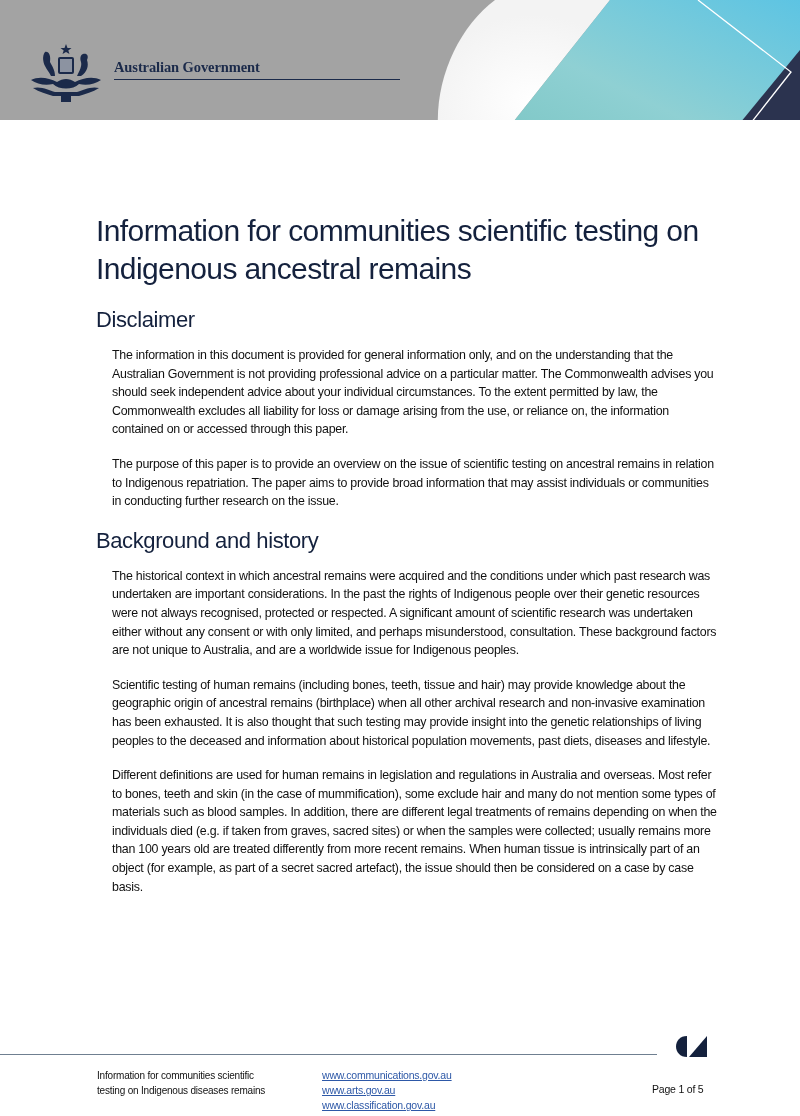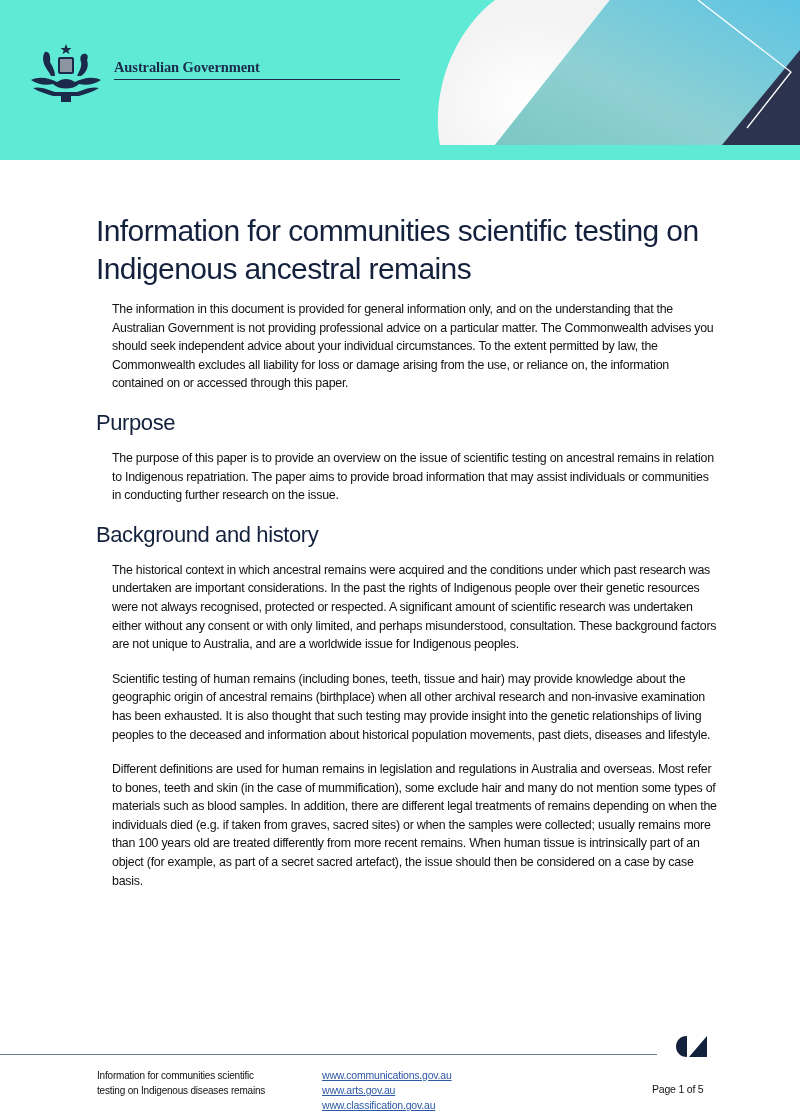--- a/index.html
+++ b/index.html
@@ -3,22 +3,22 @@
 <meta charset="utf-8">
 <style>
   html, body { margin: 0; padding: 0; }
   body {
     width: 800px; height: 1116px; position: relative; overflow: hidden;
     background: #ffffff;
     font-family: "Liberation Sans", sans-serif;
     color: #111;
   }
   .header {
-    position: absolute; left: 0; top: 0; width: 800px; height: 160px;
-    background: #5eead4; overflow: hidden;
+    position: absolute; left: 0; top: 0; width: 800px; height: 120px;
+    background: #a3a3a3; overflow: hidden;
   }
   .header svg.bg { position: absolute; left: 0; top: 0; }
   .crest { position: absolute; left: 25px; top: 42px; width: 82px; height: 62px; }
   .gov-name {
     position: absolute; left: 114px; top: 59px;
     font-family: "Liberation Serif", serif; font-weight: bold; font-size: 14.5px;
     color: #1b2a4a; letter-spacing: -0.1px;
   }
   .gov-rule { position: absolute; left: 114px; top: 79px; width: 286px; height: 1px; background: #1b2a4a; }
   .dept-name {
@@ -89,23 +89,23 @@
     <rect x="35" y="17" width="12" height="13" fill="#e9e9e9" opacity="0.55"></rect>
   </svg>
 
   <div class="gov-name">Australian Government</div>
   <div class="gov-rule"></div>
 </div>
 
 <div class="content">
   <h1>Information for communities scientific testing on Indigenous ancestral remains</h1>
 
+  <h2 style="margin-top:18px">Disclaimer</h2>
   <p style="margin-top:12px">The information in this document is provided for general information only, and on the understanding that the Australian Government is not providing professional advice on a particular matter. The Commonwealth advises you should seek independent advice about your individual circumstances. To the extent permitted by law, the Commonwealth excludes all liability for loss or damage arising from the use, or reliance on, the information contained on or accessed through this paper.</p>
 
-  <h2 style="margin-top:14px">Purpose</h2>
   <p style="margin-top:12px">The purpose of this paper is to provide an overview on the issue of scientific testing on ancestral remains in relation to Indigenous repatriation. The paper aims to provide broad information that may assist individuals or communities in conducting further research on the issue.</p>
 
   <h2 style="margin-top:14px">Background and history</h2>
   <p style="margin-top:12px">The historical context in which ancestral remains were acquired and the conditions under which past research was undertaken are important considerations. In the past the rights of Indigenous people over their genetic resources were not always recognised, protected or respected. A significant amount of scientific research was undertaken either without any consent or with only limited, and perhaps misunderstood, consultation. These background factors are not unique to Australia, and are a worldwide issue for Indigenous peoples.</p>
   <p style="margin-top:10px">Scientific testing of human remains (including bones, teeth, tissue and hair) may provide knowledge about the geographic origin of ancestral remains (birthplace) when all other archival research and non-invasive examination has been exhausted. It is also thought that such testing may provide insight into the genetic relationships of living peoples to the deceased and information about historical population movements, past diets, diseases and lifestyle.</p>
   <p style="margin-top:10px">Different definitions are used for human remains in legislation and regulations in Australia and overseas. Most refer to bones, teeth and skin (in the case of mummification), some exclude hair and many do not mention some types of materials such as blood samples. In addition, there are different legal treatments of remains depending on when the individuals died (e.g. if taken from graves, sacred sites) or when the samples were collected; usually remains more than 100 years old are treated differently from more recent remains. When human tissue is intrinsically part of an object (for example, as part of a secret sacred artefact), the issue should then be considered on a case by case basis.</p>
 </div>
 
 <div class="footer-rule"></div>
 <svg class="footer-logo" viewBox="0 0 31 21">

